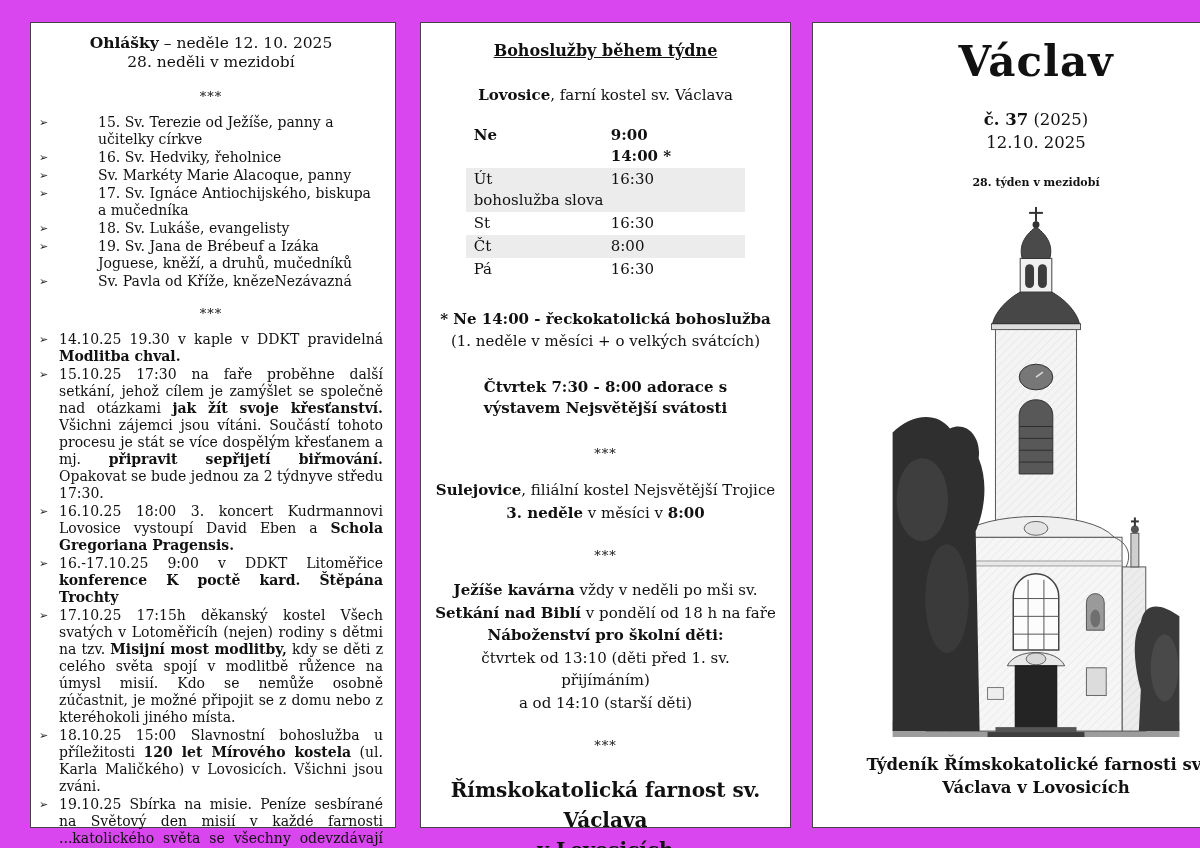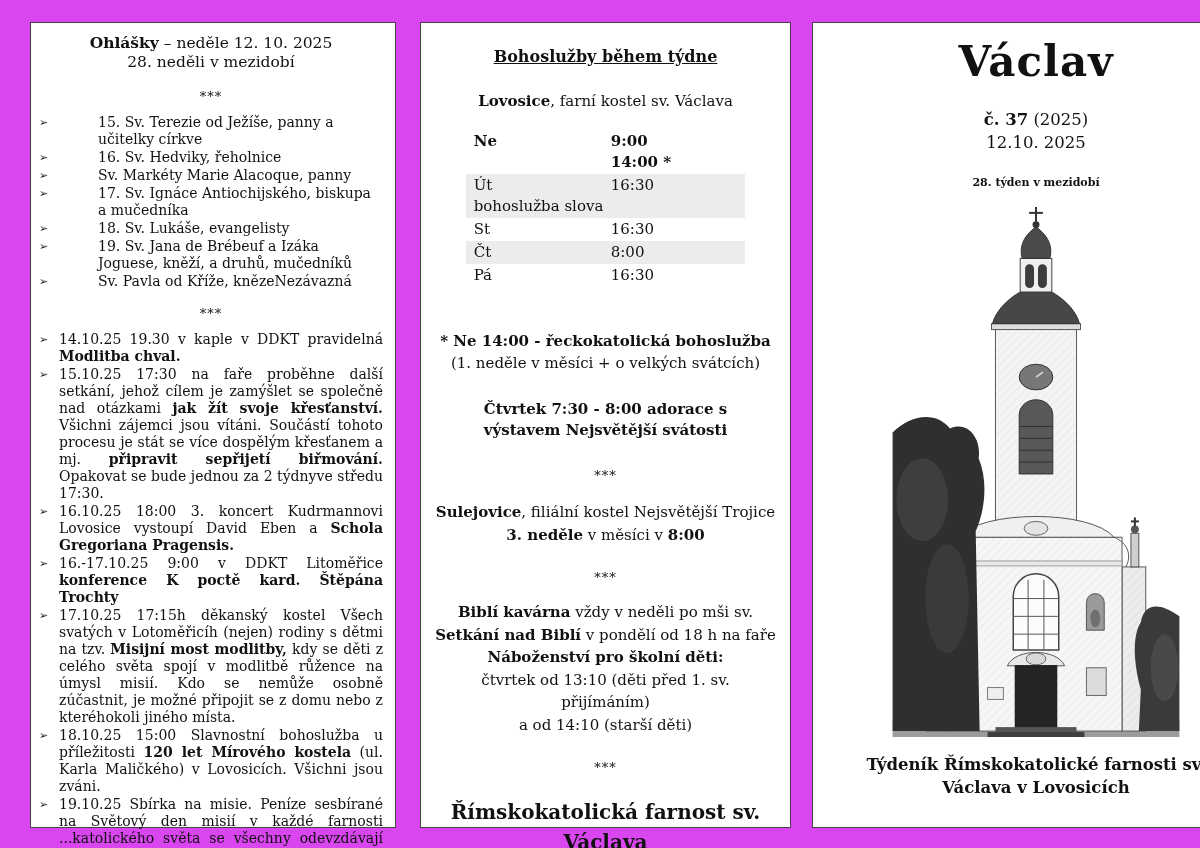--- a/index.html
+++ b/index.html
@@ -12,30 +12,30 @@
   .b{font-weight:bold;}
   
   .lp-heading{text-align:center;font-size:15.5px;line-height:1.25;margin-top:2px;}
   .sep{text-align:center;font-size:13px;letter-spacing:1px;margin:16px 0 10px;}
   .item{display:flex;font-size:14px;line-height:17px;margin:0 0 1px;}
   .item .bullet{flex:0 0 20px;width:20px;font-family:"DejaVu Sans",sans-serif;font-size:11px;line-height:17px;color:#222;}
   .item .itext{flex:1;}
   .saints .itext{text-align:left;margin-left:39px;}
   .events .itext{text-align:justify;}
   
-  .mp-title{font-size:16px;font-weight:bold;text-decoration:underline;margin-top:14px;}
+  .mp-title{font-size:16px;font-weight:bold;text-decoration:underline;margin-top:8px;}
   .mp-loc{font-size:15px;margin-top:26px;}
   .schedule{width:82%;margin:20px auto 0;font-size:15px;text-align:left;}
   .srow{display:flex;padding:1px 8px;line-height:21px;}
   .srow .day-cell{flex:0 0 52%;}
   .srow .time-cell{flex:1;}
   .srow.shaded{background:#ececec;}
   .srow.bold-row{font-weight:bold;}
   .day2:empty{display:none;}
-  .mp-note-b{font-size:15px;font-weight:bold;margin-top:44px;line-height:1.45;}
+  .mp-note-b{font-size:15px;font-weight:bold;margin-top:28px;line-height:1.45;}
   .mp-note{font-size:15px;line-height:1.45;}
   .mp-adoration{font-size:15px;font-weight:bold;margin-top:24px;line-height:1.45;padding:0 18px;}
   .mp-block{font-size:15px;line-height:1.5;margin-top:24px;}
   .mp-parish{font-size:20px;font-weight:bold;line-height:1.5;margin-top:22px;}
   
   .rp-title{font-size:42px;font-weight:bold;letter-spacing:1px;margin-top:4px;}
   .rp-issue{font-size:16.5px;margin-top:22px;line-height:1.4;}
   .rp-date{font-size:16.5px;line-height:1.4;}
   .rp-week{font-size:11px;font-weight:bold;margin-top:22px;}
   .rp-imgwrap{margin:14px auto 0;width:292px;height:534px;}
@@ -196,21 +196,21 @@
 
     <div class="mp-block" style="margin-top:18px;">
       <div><span class="b">Sulejovice</span><span>, filiální kostel Nejsvětější Trojice</span></div>
       <div><span class="b">3. neděle</span><span> v měsíci v </span><span class="b">8:00</span></div>
     </div>
 
     <div class="sep" style="margin-top:24px;">***</div>
 
     <div class="mp-block" style="margin-top:16px;">
 
-        <div><span class="b">Biblí kavárna</span><span> vždy v neděli po mši sv.</span></div>
+        <div><span class="b">Ježíše kavárna</span><span> vždy v neděli po mši sv.</span></div>
 
         <div><span class="b">Setkání nad Biblí</span><span> v pondělí od 18 h na faře</span></div>
 
         <div><span class="b">Náboženství pro školní děti:</span></div>
 
         <div><span>čtvrtek od 13:10 (děti před 1. sv. přijímáním)</span></div>
 
         <div><span>a od 14:10 (starší děti)</span></div>
       </div>
 

